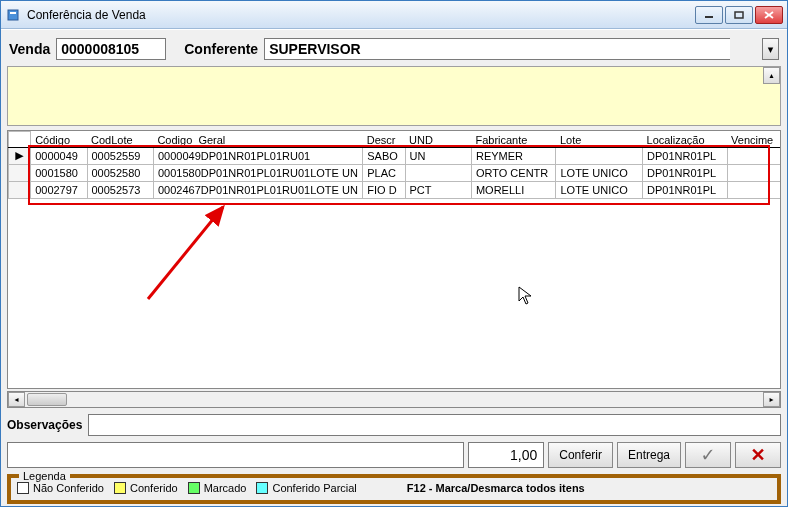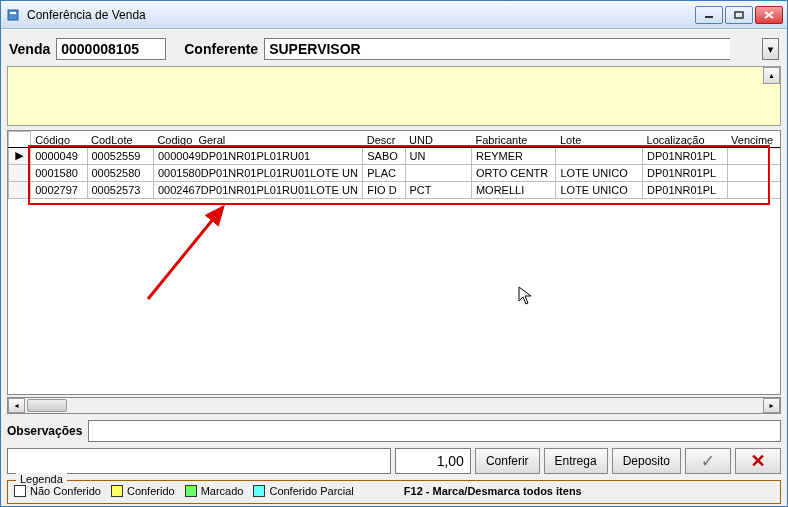--- a/index.html
+++ b/index.html
@@ -181,21 +181,21 @@
     font-size:14px;text-align:right;font-family:inherit;
   }
   .btn{
     height:26px;padding:0 10px;border:1px solid #888;background:linear-gradient(#fafafa,#ddd);
     font-size:12px;display:flex;align-items:center;justify-content:center;
   }
   .btn.icon{width:46px;font-size:18px;}
   .btn.ok{color:#777;}
   .btn.x{color:#c00000;font-weight:bold;}
   .legend{
-    border:1px solid #a16207;padding:4px 6px 6px 6px;margin-top:auto;position:relative;
+    border:4px solid #a16207;padding:4px 6px 6px 6px;margin-top:auto;position:relative;
   }
   .legend .legtitle{
     position:absolute;top:-8px;left:8px;background:#f0f0f0;padding:0 4px;font-size:11px;
   }
   .legrow{display:flex;gap:10px;align-items:center;flex-wrap:wrap;}
   .swatch{width:12px;height:12px;border:1px solid #333;display:inline-block;margin-right:4px;vertical-align:middle;}
   .sw-none{background:#fff;}
   .sw-conf{background:#ffff66;}
   .sw-mark{background:#66ff66;}
   .sw-par{background:#66ffff;}
@@ -344,21 +344,20 @@
     <div class="obsrow">
       <span class="lbl" style="font-size:12px;font-weight:bold">Observações</span>
       <input class="obsfield" value="" style="">
     </div>
 
     <div class="actionrow">
       <input class="bigfield" value="" style="">
       <input class="qtyfield" value="1,00" style="">
       <button class="btn">Conferir</button>
       <button class="btn">Entrega</button>
-      <button class="btn">Deposito</button>
       <button class="btn icon ok">
           <span>✓</span>
         </button>
       <button class="btn icon x">
           <span>✕</span>
         </button>
     </div>
 
     <div class="legend">
       <span class="legtitle">Legenda</span>

